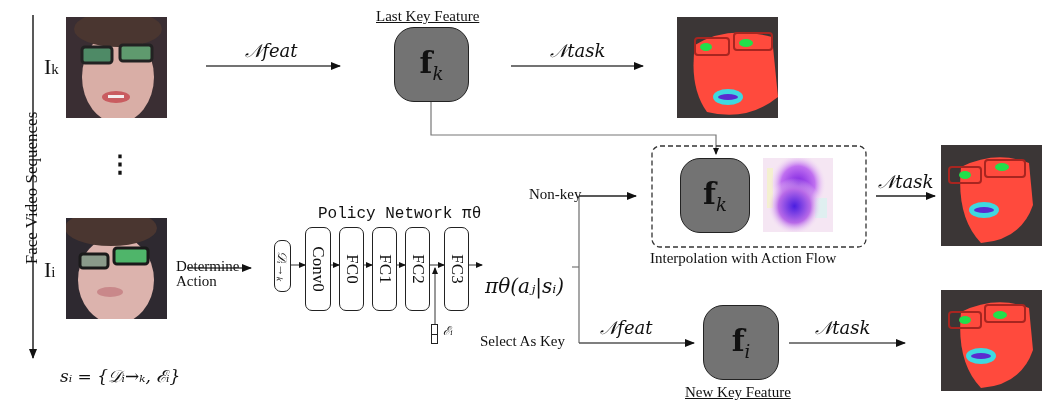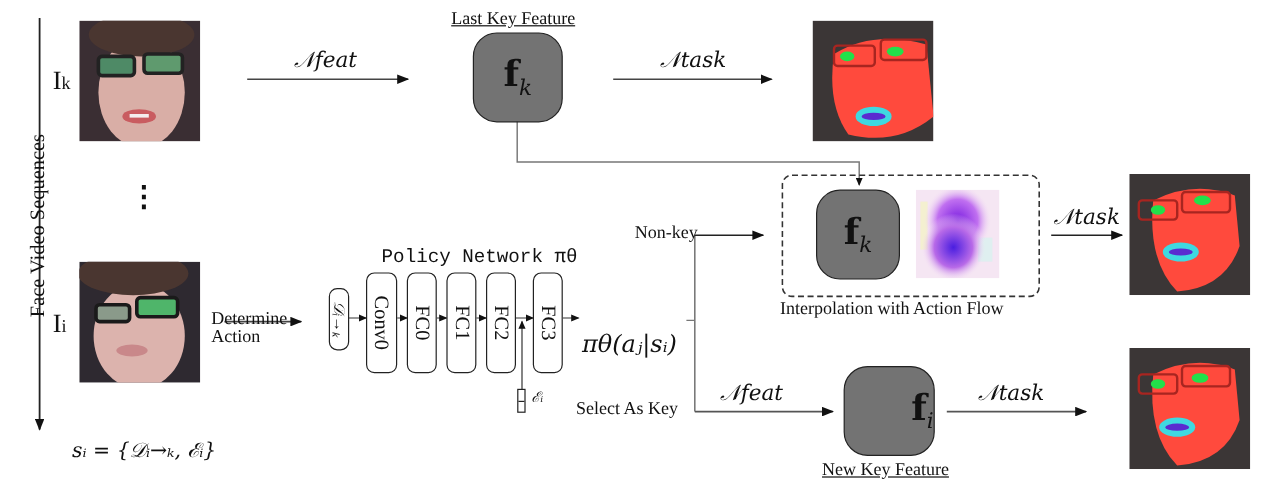--- a/index.html
+++ b/index.html
@@ -192,17 +192,17 @@
     <rect x="4" y="10" width="6" height="40" fill="#f4f4c0" opacity="0.7"></rect>
     <rect x="52" y="40" width="12" height="20" fill="#d6f2ee" opacity="0.7"></rect>
     <rect width="70" height="74" fill="url(#fl1)"></rect>
     <rect width="70" height="74" fill="url(#fl2)"></rect>
   </svg>
 </div>
 <div class="abs txt" style="left:650px;top:250px;font-size:15px;">Interpolation with Action Flow</div>
 <div class="abs math" style="left:878px;top:171px;font-size:18px;">𝒩task</div>
 
 <div class="abs math" style="left:600px;top:317px;font-size:18px;">𝒩feat</div>
-<div class="box" style="left:703px;top:305px;width:76px;height:75px;display:flex;align-items:center;justify-content:flex-end;">
+<div class="box" style="left:703px;top:305px;width:76px;height:75px;display:flex;align-items:center;justify-content:center;">
   <span class="feat"><span>f</span><sub>i</sub></span>
 </div>
 <div class="abs txt" style="left:685px;top:384px;font-size:15px;text-decoration:underline;">New Key Feature</div>
 <div class="abs math" style="left:815px;top:317px;font-size:18px;">𝒩task</div>
 
 </body></html>

